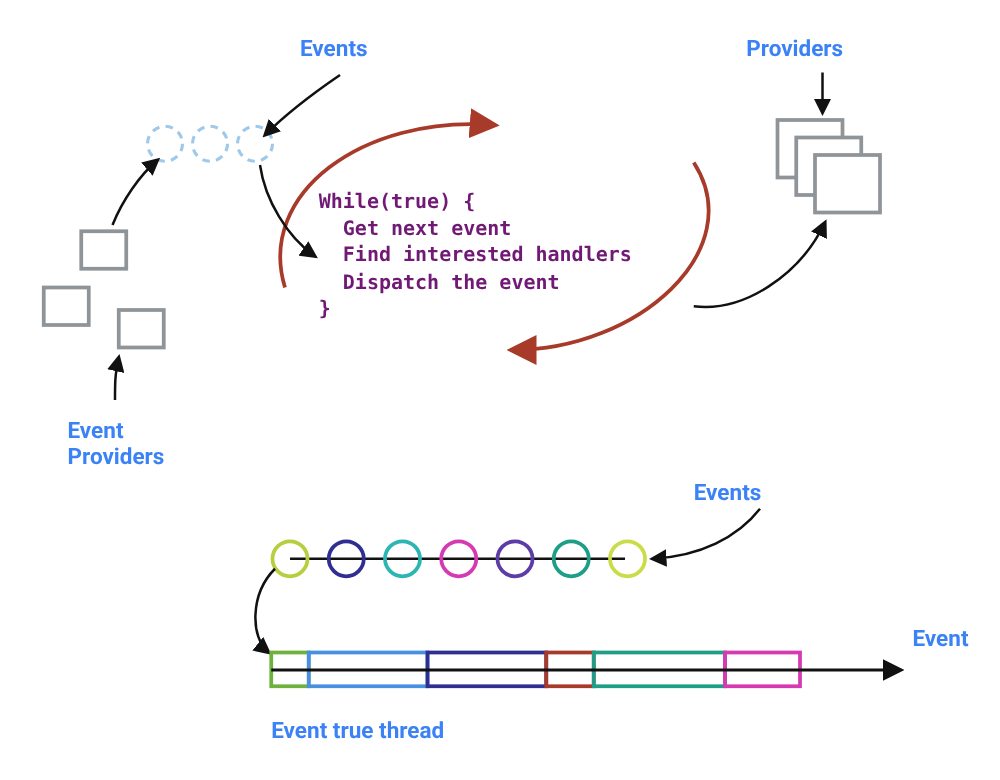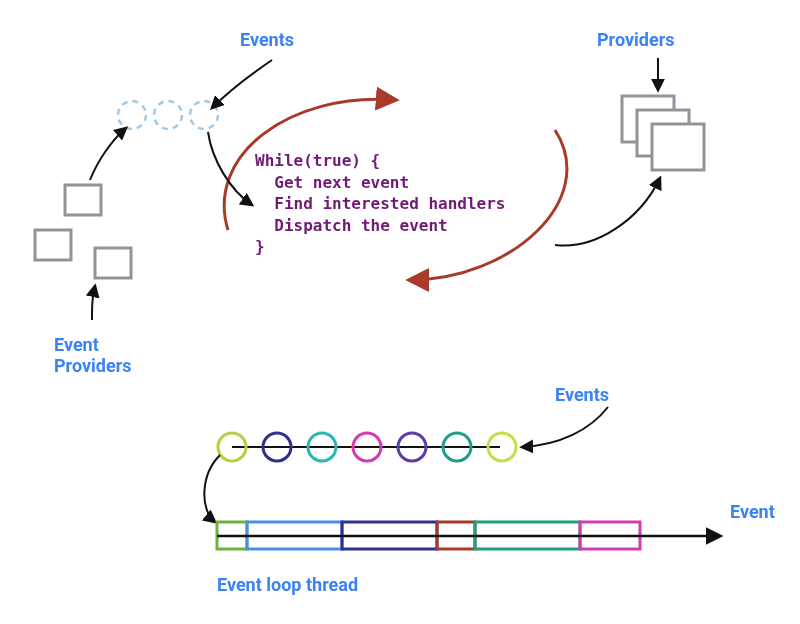--- a/index.html
+++ b/index.html
@@ -108,19 +108,19 @@
 
   <line x1="217" y1="536" x2="720" y2="536" stroke="#111" stroke-width="2.5" marker-end="url(#arrow-black)"></line>
 </svg>
 
 <div class="label" style="left:240px; top:30px;">Events</div>
 <div class="label" style="left:597px; top:30px;">Providers</div>
 <div class="label" style="left:54px; top:335px; text-align:left; white-space:pre;">Event
 Providers</div>
 <div class="label" style="left:555px; top:385px;">Events</div>
 <div class="label" style="left:730px; top:502px;">Event</div>
-<div class="label" style="left:217px; top:575px;">Event loop thread</div>
+<div class="label" style="left:217px; top:575px;">Event true thread</div>
 
 <div class="code-block" style="left:255px; top:150px;">While(true) {
   Get next event
   Find interested handlers
   Dispatch the event
 }</div>
 
 </body></html>

